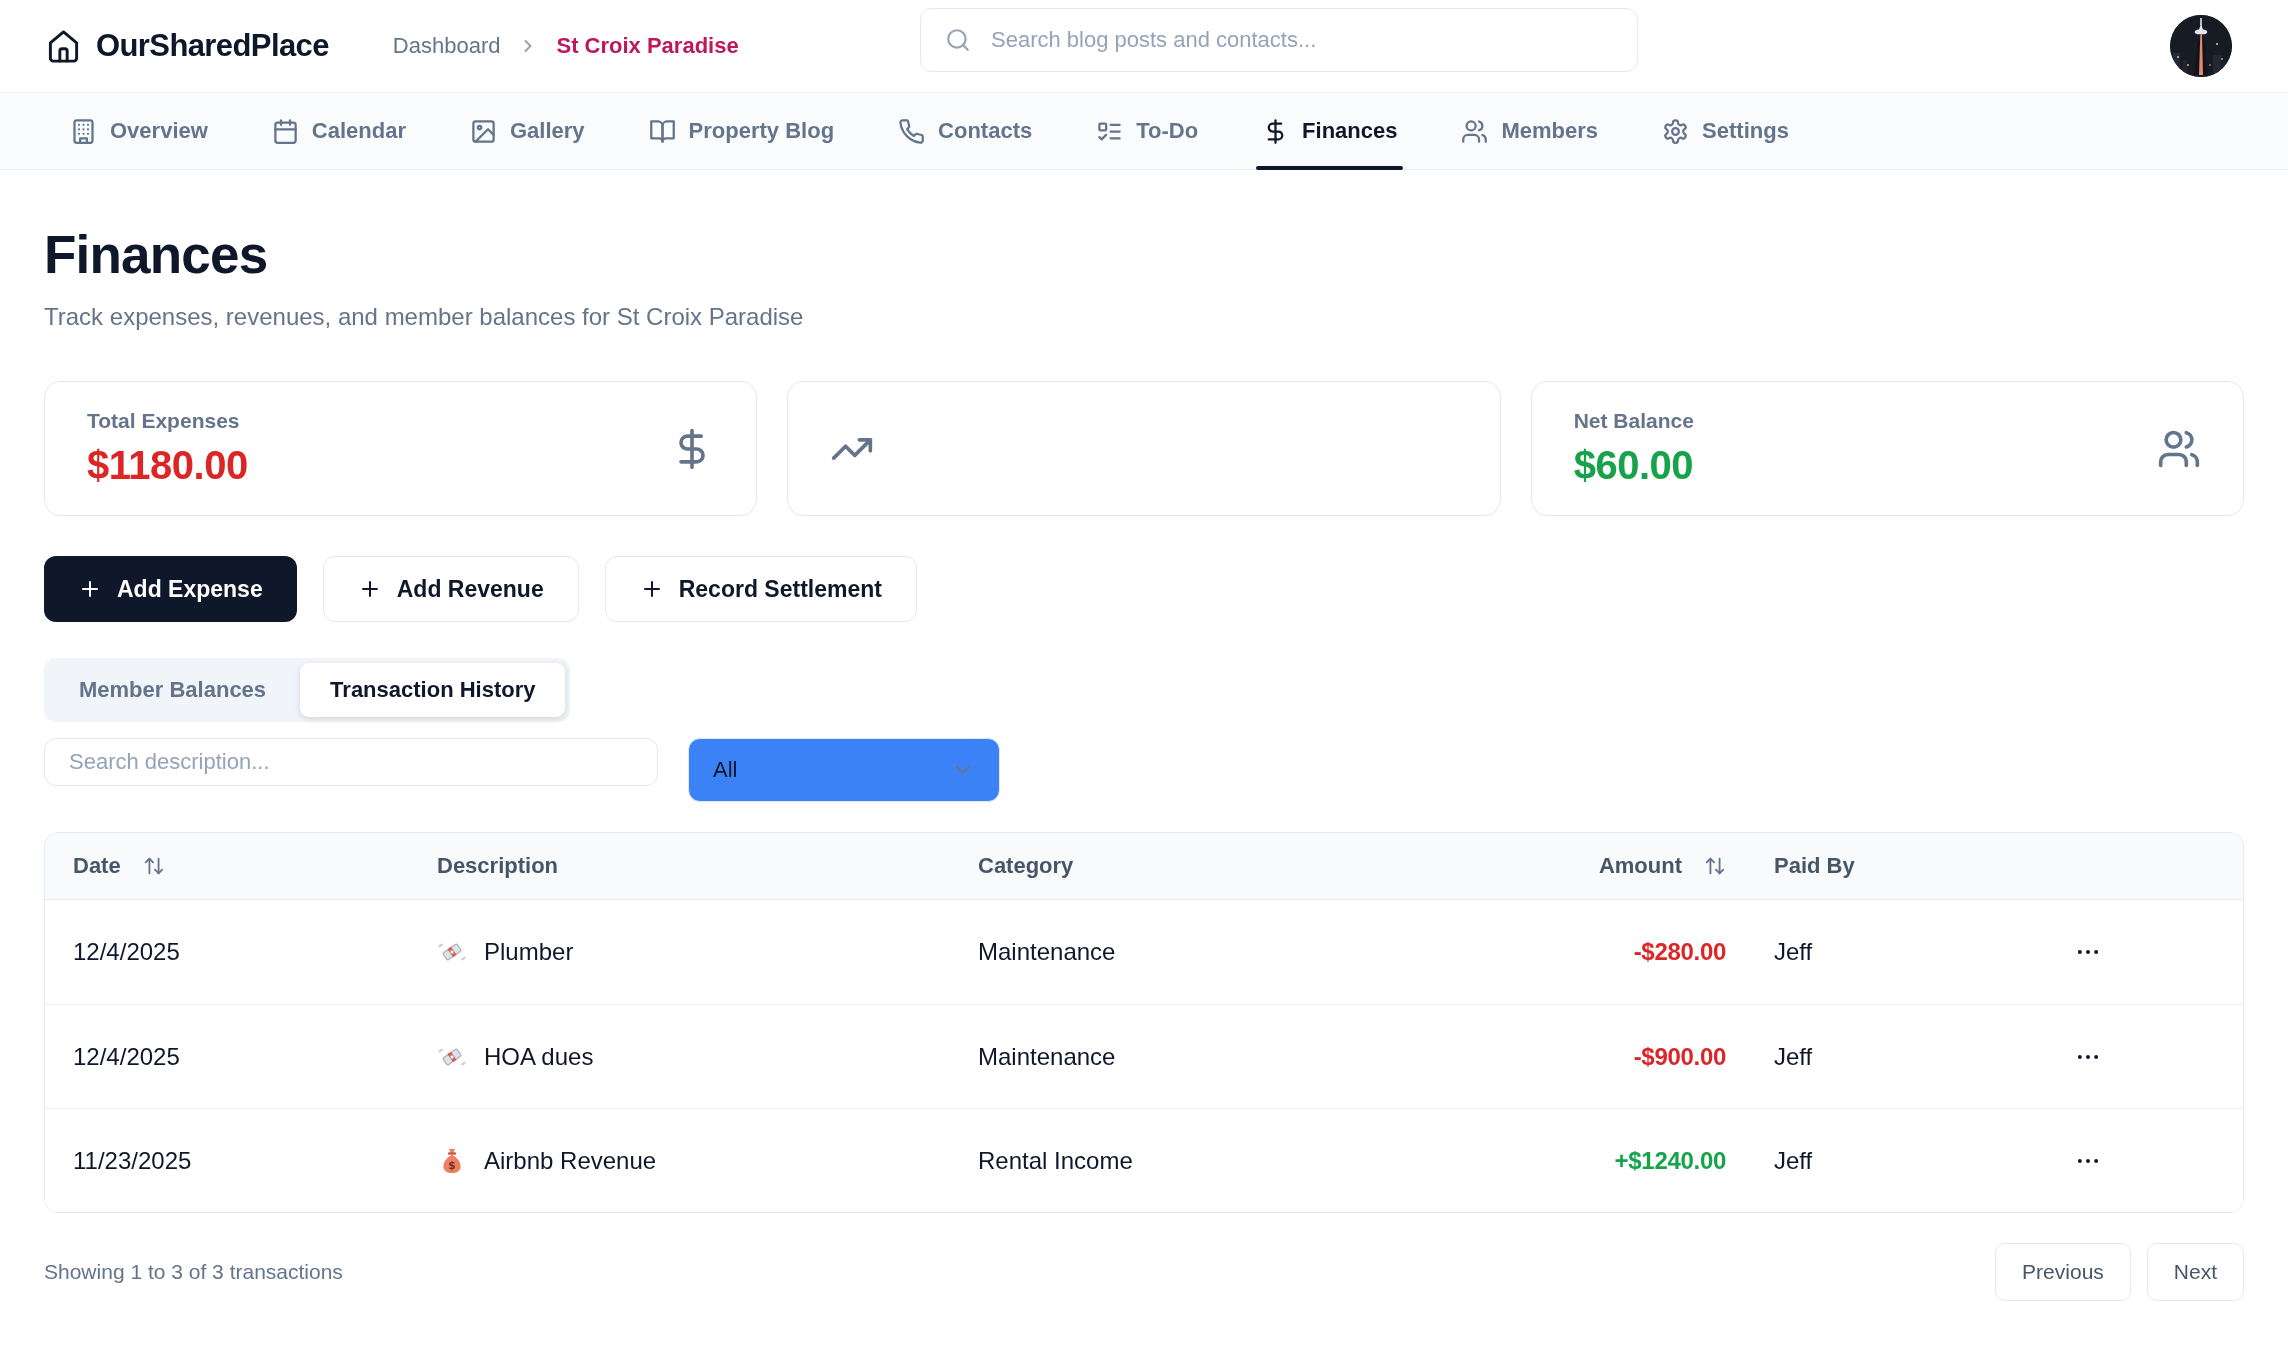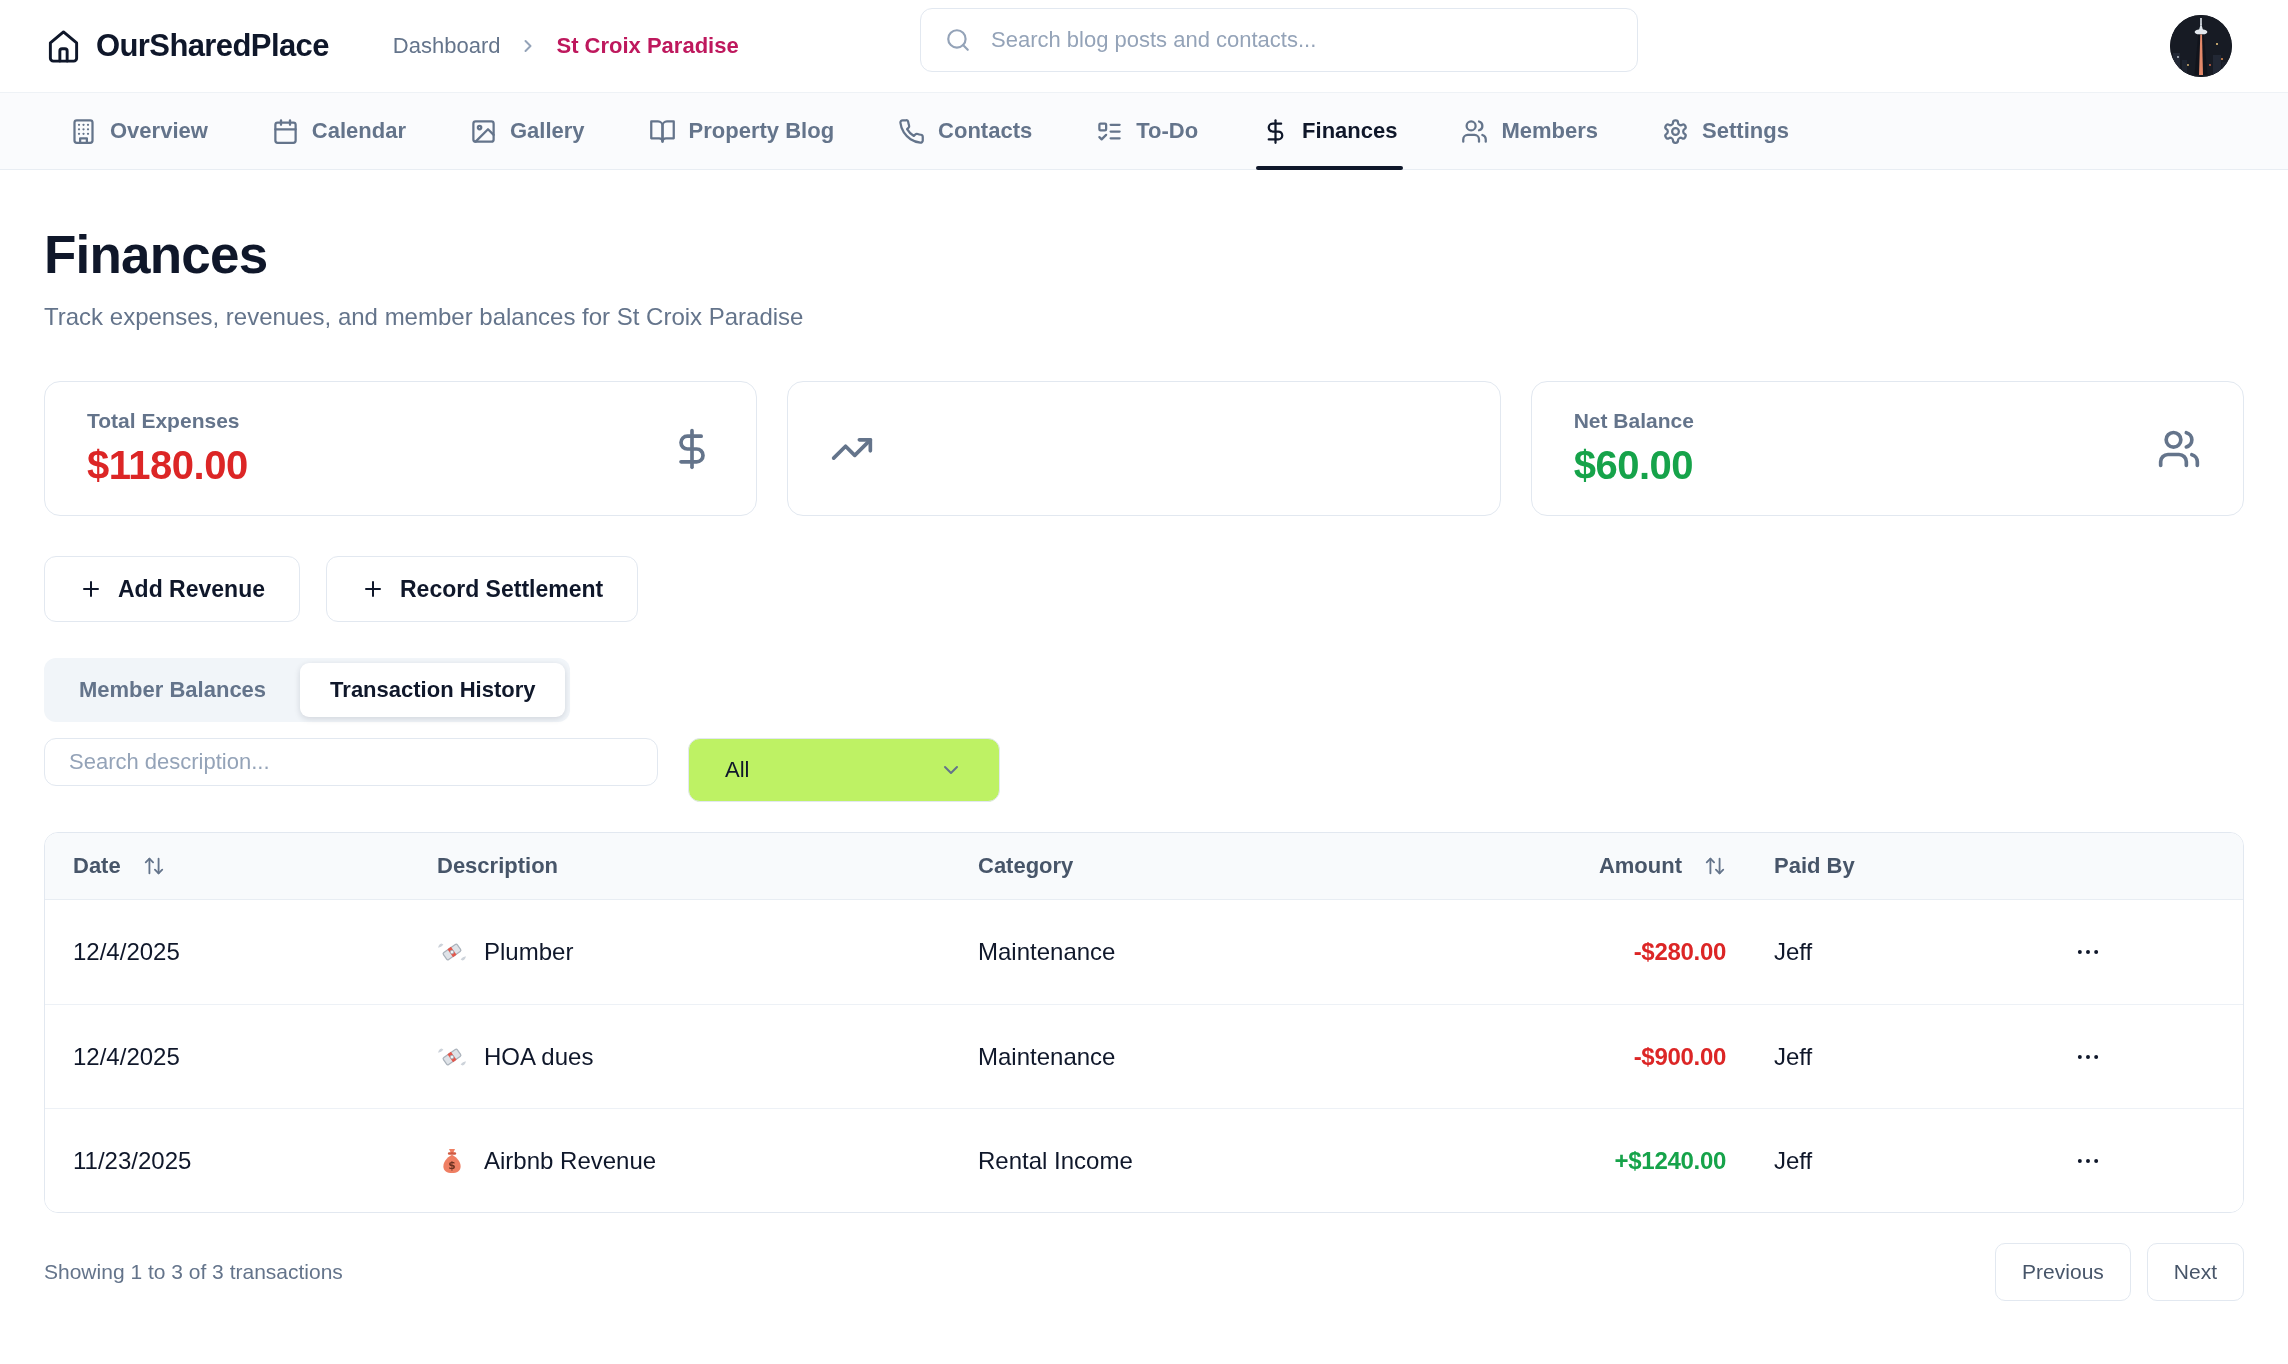--- a/index.html
+++ b/index.html
@@ -59,22 +59,22 @@
   .view-tabs-wrap { margin-top:36px; }
   .view-tabs { display:inline-flex; background:#f1f5f9; border-radius:12px; padding:5px; gap:4px; }
   .view-tab { font-size:22px; font-weight:700; color:#64748b; padding:14px 30px; border-radius:9px;
     background:transparent; border:none; font-family:inherit; cursor:pointer; white-space:nowrap; }
   .view-tab.active { background:#fff; color:#0f172a; box-shadow:0 2px 6px rgba(15,23,42,0.14); }
 
   .filters { display:flex; gap:30px; margin-top:16px; }
   .filter-search { width:614px; height:48px; border:1px solid #e2e8f0; border-radius:12px; padding:0 24px;
     font-size:22px; font-family:inherit; color:#0f172a; outline:none; }
   .filter-search::placeholder { color:#94a3b8; }
-  .filter-select { width:312px; height:64px; border:1px solid #e2e8f0; border-radius:12px; background:#bef264;
-    display:flex; align-items:center; justify-content:space-between; padding:0 36px; font-size:22px; color:#0f172a; cursor:pointer; }
+  .filter-select { width:312px; height:64px; border:1px solid #e2e8f0; border-radius:12px; background:#3b82f6;
+    display:flex; align-items:center; justify-content:space-between; padding:0 24px; font-size:22px; color:#0f172a; cursor:pointer; }
   .filter-select .icon { width:24px; height:24px; color:#64748b; }
 
   
   .table { margin-top:30px; border:1px solid #e2e8f0; border-radius:14px; overflow:hidden; background:#fff; }
   .thead, .tr { display:grid; grid-template-columns:368px 545px 552px 216px 320px 1fr; align-items:center; }
   .thead { background:#f8fafc; height:67px; font-size:22px; font-weight:600; color:#475569; border-bottom:1px solid #e8edf3; }
   .th { display:flex; align-items:center; gap:22px; }
   .th-date { padding-left:28px; }
   .th-category { padding-left:20px; }
   .th-amount { justify-content:flex-end; }
@@ -282,20 +282,28 @@
             <path d="M16 21v-2a4 4 0 0 0-4-4H6a4 4 0 0 0-4 4v2"></path>
             <circle cx="9" cy="7" r="4"></circle>
             <path d="M22 21v-2a4 4 0 0 0-3-3.87"></path>
             <path d="M16 3.13a4 4 0 0 1 0 7.75"></path>
           </svg>
         </span>
   </div>
     </div>
 
   <div class="actions">
+      <button class="btn btn-primary">
+    <span class="icon">
+          <svg viewBox="0 0 24 24" fill="none" stroke="currentColor" stroke-width="2" stroke-linecap="round" stroke-linejoin="round">
+            <path d="M12 5v14M5 12h14"></path>
+          </svg>
+        </span>
+    <span class="btn-label">Add Expense</span>
+  </button>
       <button class="btn btn-outline">
     <span class="icon">
           <svg viewBox="0 0 24 24" fill="none" stroke="currentColor" stroke-width="2" stroke-linecap="round" stroke-linejoin="round">
             <path d="M12 5v14M5 12h14"></path>
           </svg>
         </span>
     <span class="btn-label">Add Revenue</span>
   </button>
       <button class="btn btn-outline">
     <span class="icon">

